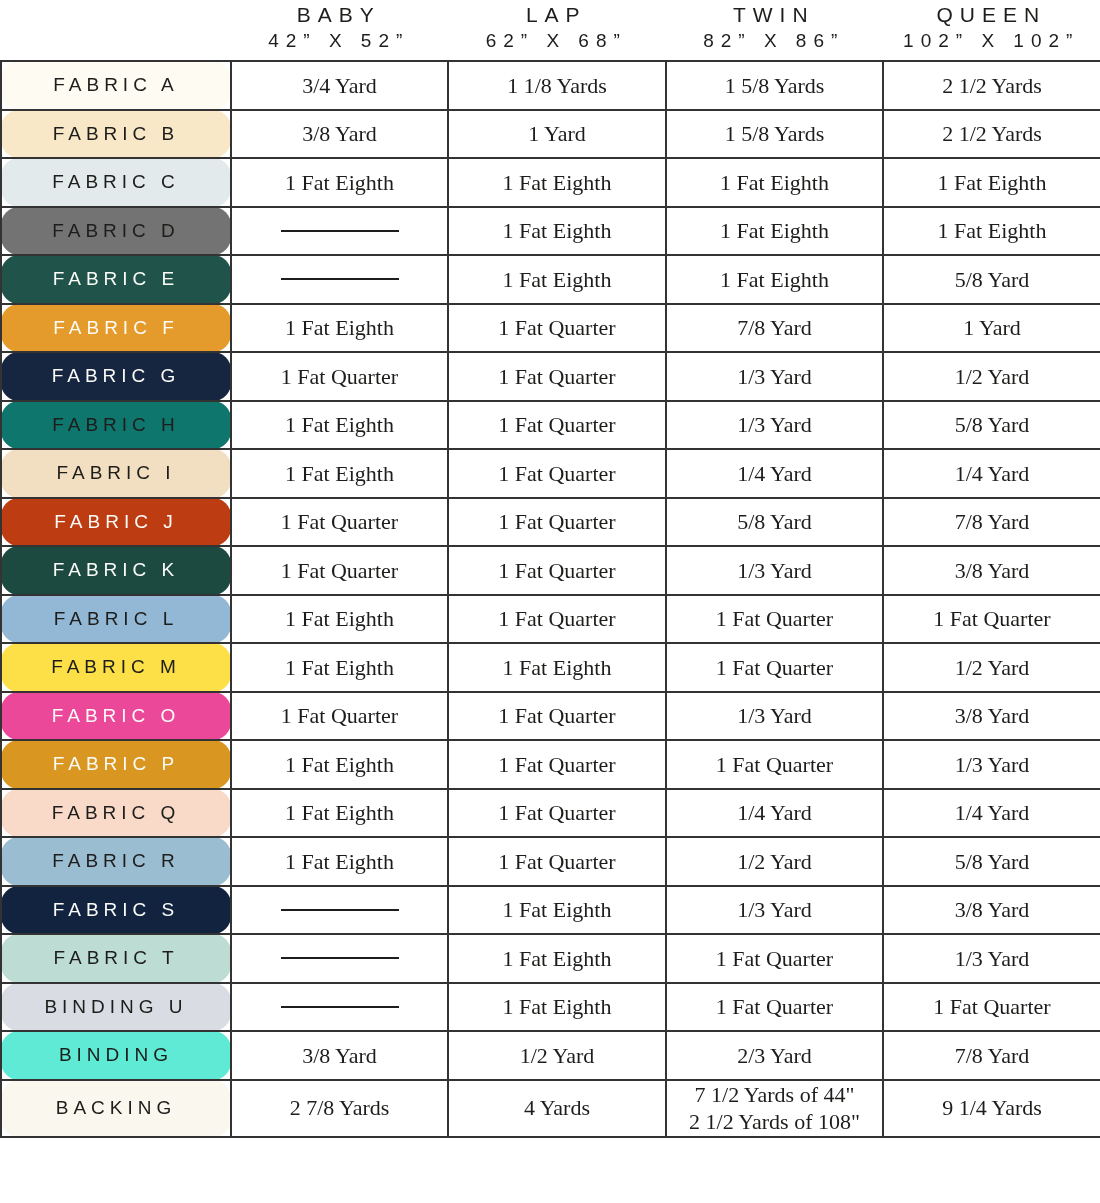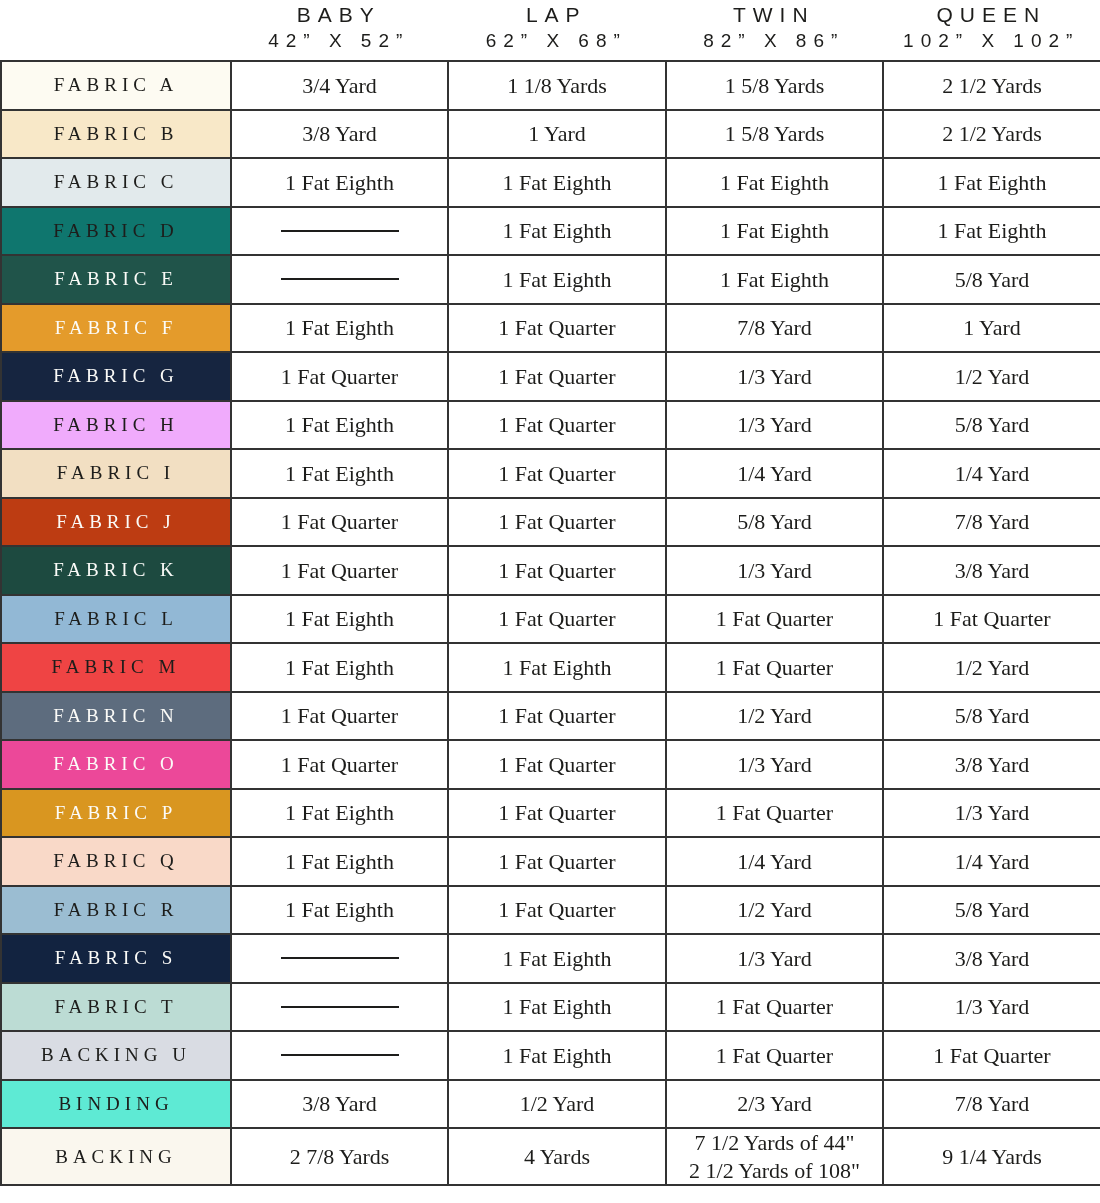--- a/index.html
+++ b/index.html
@@ -45,24 +45,25 @@
   table.yardage td {
     border: 2px solid #333333;
     padding: 0;
     text-align: center;
     vertical-align: middle;
     overflow: hidden;
   }
   tr.fabric-row { height: 48.5px; }
   tr.fabric-row.tall { height: 54px; }
   .label-cell {
-    font-family: Liberation Serif, serif;
+    font-family: Liberation Sans, sans-serif;
     font-size: 19px;
     letter-spacing: 5px;
     white-space: nowrap;
+    border-radius: 18px;
   }
   .label-cell.dark-text { color: #1d1d1b; }
   .label-cell.light-text { color: #fbfbf8; }
   .value-cell {
     font-family: "Liberation Serif", serif;
     font-size: 22px;
     color: #1d1d1b;
     background: #ffffff;
     line-height: 1.25;
   }
@@ -121,21 +122,21 @@
     <td class="value-cell">2 1/2 Yards</td>
   </tr>
         <tr class="fabric-row">
     <td class="label-cell dark-text" style="background: rgb(226, 234, 236);">FABRIC C</td>
     <td class="value-cell">1 Fat Eighth</td>
     <td class="value-cell">1 Fat Eighth</td>
     <td class="value-cell">1 Fat Eighth</td>
     <td class="value-cell">1 Fat Eighth</td>
   </tr>
         <tr class="fabric-row">
-    <td class="label-cell dark-text" style="background: #0f766e;">FABRIC D</td>
+    <td class="label-cell dark-text" style="background: #737373;">FABRIC D</td>
     <td class="value-cell">
             <div class="dash"></div>
           </td>
     <td class="value-cell">1 Fat Eighth</td>
     <td class="value-cell">1 Fat Eighth</td>
     <td class="value-cell">1 Fat Eighth</td>
   </tr>
         <tr class="fabric-row">
     <td class="label-cell light-text" style="background: rgb(32, 84, 74);">FABRIC E</td>
     <td class="value-cell">
@@ -153,21 +154,21 @@
     <td class="value-cell">1 Yard</td>
   </tr>
         <tr class="fabric-row">
     <td class="label-cell light-text" style="background: rgb(22, 37, 64);">FABRIC G</td>
     <td class="value-cell">1 Fat Quarter</td>
     <td class="value-cell">1 Fat Quarter</td>
     <td class="value-cell">1/3 Yard</td>
     <td class="value-cell">1/2 Yard</td>
   </tr>
         <tr class="fabric-row">
-    <td class="label-cell dark-text" style="background: #f0abfc;">FABRIC H</td>
+    <td class="label-cell dark-text" style="background: #0f766e;">FABRIC H</td>
     <td class="value-cell">1 Fat Eighth</td>
     <td class="value-cell">1 Fat Quarter</td>
     <td class="value-cell">1/3 Yard</td>
     <td class="value-cell">5/8 Yard</td>
   </tr>
         <tr class="fabric-row">
     <td class="label-cell dark-text" style="background: rgb(242, 223, 194);">FABRIC I</td>
     <td class="value-cell">1 Fat Eighth</td>
     <td class="value-cell">1 Fat Quarter</td>
     <td class="value-cell">1/4 Yard</td>
@@ -188,32 +189,25 @@
     <td class="value-cell">3/8 Yard</td>
   </tr>
         <tr class="fabric-row">
     <td class="label-cell dark-text" style="background: rgb(146, 184, 213);">FABRIC L</td>
     <td class="value-cell">1 Fat Eighth</td>
     <td class="value-cell">1 Fat Quarter</td>
     <td class="value-cell">1 Fat Quarter</td>
     <td class="value-cell">1 Fat Quarter</td>
   </tr>
         <tr class="fabric-row">
-    <td class="label-cell dark-text" style="background: #ef4444;">FABRIC M</td>
-    <td class="value-cell">1 Fat Eighth</td>
-    <td class="value-cell">1 Fat Eighth</td>
-    <td class="value-cell">1 Fat Quarter</td>
-    <td class="value-cell">1/2 Yard</td>
-  </tr>
-        <tr class="fabric-row">
-    <td class="label-cell light-text" style="background: rgb(93, 108, 126);">FABRIC N</td>
-    <td class="value-cell">1 Fat Quarter</td>
-    <td class="value-cell">1 Fat Quarter</td>
-    <td class="value-cell">1/2 Yard</td>
-    <td class="value-cell">5/8 Yard</td>
+    <td class="label-cell dark-text" style="background: #fde047;">FABRIC M</td>
+    <td class="value-cell">1 Fat Eighth</td>
+    <td class="value-cell">1 Fat Eighth</td>
+    <td class="value-cell">1 Fat Quarter</td>
+    <td class="value-cell">1/2 Yard</td>
   </tr>
         <tr class="fabric-row">
     <td class="label-cell light-text" style="background: #ec4899;">FABRIC O</td>
     <td class="value-cell">1 Fat Quarter</td>
     <td class="value-cell">1 Fat Quarter</td>
     <td class="value-cell">1/3 Yard</td>
     <td class="value-cell">3/8 Yard</td>
   </tr>
         <tr class="fabric-row">
     <td class="label-cell light-text" style="background: rgb(217, 150, 32);">FABRIC P</td>
@@ -248,21 +242,21 @@
         <tr class="fabric-row">
     <td class="label-cell dark-text" style="background: rgb(188, 220, 212);">FABRIC T</td>
     <td class="value-cell">
             <div class="dash"></div>
           </td>
     <td class="value-cell">1 Fat Eighth</td>
     <td class="value-cell">1 Fat Quarter</td>
     <td class="value-cell">1/3 Yard</td>
   </tr>
         <tr class="fabric-row">
-    <td class="label-cell dark-text" style="background: rgb(217, 220, 227);">BACKING U</td>
+    <td class="label-cell dark-text" style="background: rgb(217, 220, 227);">BINDING U</td>
     <td class="value-cell">
             <div class="dash"></div>
           </td>
     <td class="value-cell">1 Fat Eighth</td>
     <td class="value-cell">1 Fat Quarter</td>
     <td class="value-cell">1 Fat Quarter</td>
   </tr>
         <tr class="fabric-row">
     <td class="label-cell dark-text" style="background: #5eead4;">BINDING</td>
     <td class="value-cell">3/8 Yard</td>

